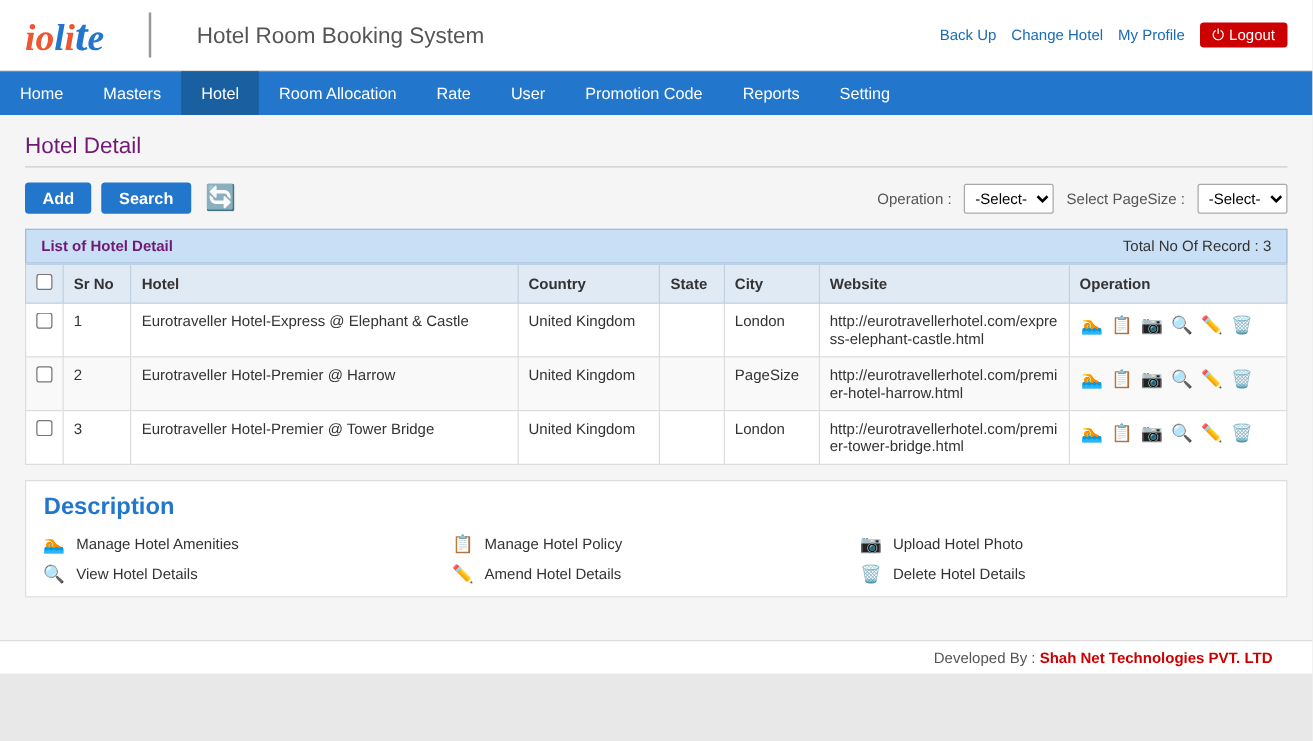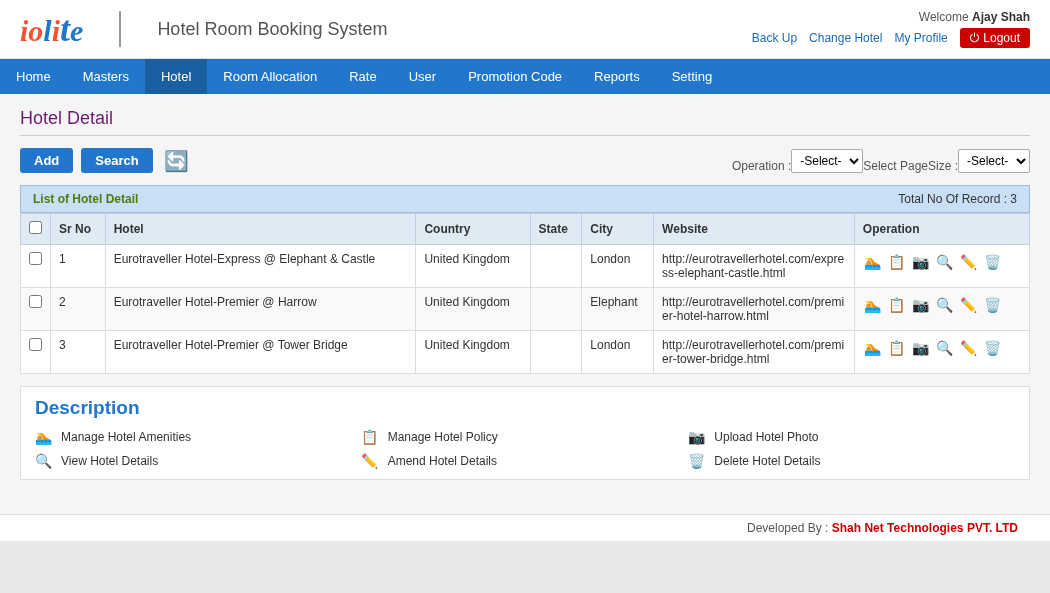--- a/index.html
+++ b/index.html
@@ -21,27 +21,27 @@
     .nav-item:hover, .nav-item.active { background: #1a5fa0; }
 
     
     #content { background: #f5f5f5; padding: 14px 20px; min-height: 420px; }
     #page-title { font-size: 18px; color: #701a75; margin-bottom: 12px; border-bottom: 1px solid #ccc; padding-bottom: 6px; }
 
     
     #toolbar { display: flex; align-items: center; gap: 8px; margin-bottom: 12px; }
     .btn-blue { background: #2277cc; color: #fff; border: none; padding: 5px 14px; border-radius: 3px; cursor: pointer; font-size: 13px; font-weight: bold; }
     #refresh-icon { font-size: 20px; color: #2277cc; cursor: pointer; margin-left: 4px; }
-    #toolbar-right { margin-left: auto; display: flex; align-items: flex-end; }
+    #toolbar-right { margin-left: auto; display: flex; align-items: center; gap: 10px; }
     .label-text { font-size: 12px; color: #555; }
     select.toolbar-select { border: 1px solid #aaa; padding: 3px 4px; font-size: 12px; border-radius: 2px; background: #fff; }
 
     
     #table-info { background: #c8dff5; padding: 6px 12px; display: flex; justify-content: space-between; align-items: center; border: 1px solid #a0bcd8; }
-    #table-info-left { font-size: 12px; color: #4d7c0f; font-weight: bold; }
+    #table-info-left { font-size: 12px; color: #701a75; font-weight: bold; }
     #table-info-right { font-size: 12px; color: #333; }
 
     
     #data-table { width: 100%; border-collapse: collapse; background: #fff; }
     #data-table th { background: #e0eaf5; border: 1px solid #c0d0e0; padding: 7px 8px; text-align: left; font-size: 12px; font-weight: bold; color: #333; }
     #data-table td { border: 1px solid #ddd; padding: 7px 8px; font-size: 12px; color: #333; vertical-align: top; }
     #data-table tr:nth-child(even) td { background: #f9f9f9; }
     #data-table tr:nth-child(odd) td { background: #fff; }
     .checkbox-col { width: 30px; text-align: center; }
     .op-icons { display: flex; gap: 4px; align-items: center; }
@@ -83,24 +83,20 @@
   <div id="logo-area">
     <div class="logo-svg">
       <span class="logo-letters">
         <span class="logo-i1">i</span><span class="logo-o">o</span><span style="color:#2277cc;font-size:30px;font-style:italic;font-weight:bold;">l</span><span class="logo-i2" style="color:#e53;">i</span><span class="logo-t" style="color:#2277cc;font-size:36px;font-style:italic;font-weight:bold;">t</span><span class="logo-e" style="color:#2277cc;font-style:italic;font-weight:bold;">e</span>
       </span>
     </div>
     <span id="logo-separator" style="width:2px;background:#999;height:36px;display:inline-block;margin:0 8px;"></span>
     <span id="system-name" style="font-size:18px;color:#555;">Hotel Room Booking System</span>
   </div>
   <div id="header-right">
-    <div id="welcome-text">
-      <span>Welcome</span>
-      <strong>Ajay Shah</strong>
-    </div>
     <div id="header-actions">
       <a class="header-link">Back Up</a>
       <a class="header-link">Change Hotel</a>
       <a class="header-link">My Profile</a>
       <button id="logout-btn">
         <span style="color:#fff;">⏻</span>
         <span>Logout</span>
       </button>
     </div>
   </div>
@@ -178,21 +174,21 @@
       </td>
     </tr>
         <tr>
       <td class="checkbox-col">
         <input type="checkbox" style="">
       </td>
       <td>2</td>
       <td>Eurotraveller Hotel-Premier @ Harrow</td>
       <td>United Kingdom</td>
       <td></td>
-      <td>Elephant</td>
+      <td>PageSize</td>
       <td class="url-cell">http://eurotravellerhotel.com/premier-hotel-harrow.html</td>
       <td>
         <div class="op-icons">
           <span class="op-icon swim" title="Amenities">🏊</span>
           <span class="op-icon edit-doc" title="Policy">📋</span>
           <span class="op-icon camera" title="Photos">📷</span>
           <span class="op-icon search" title="View">🔍</span>
           <span class="op-icon pencil" title="Edit" style="color:#999;">✏️</span>
           <span class="op-icon trash" title="Delete" style="color:#aaa;">🗑️</span>
         </div>

